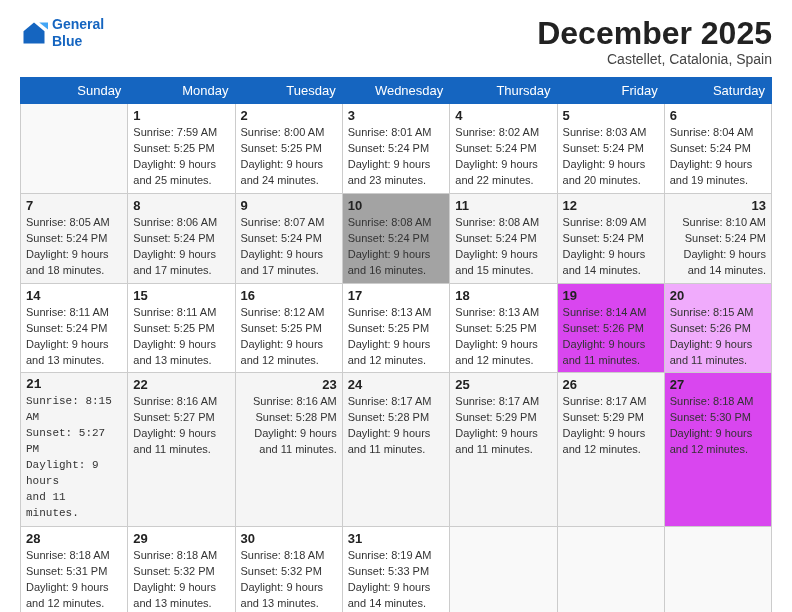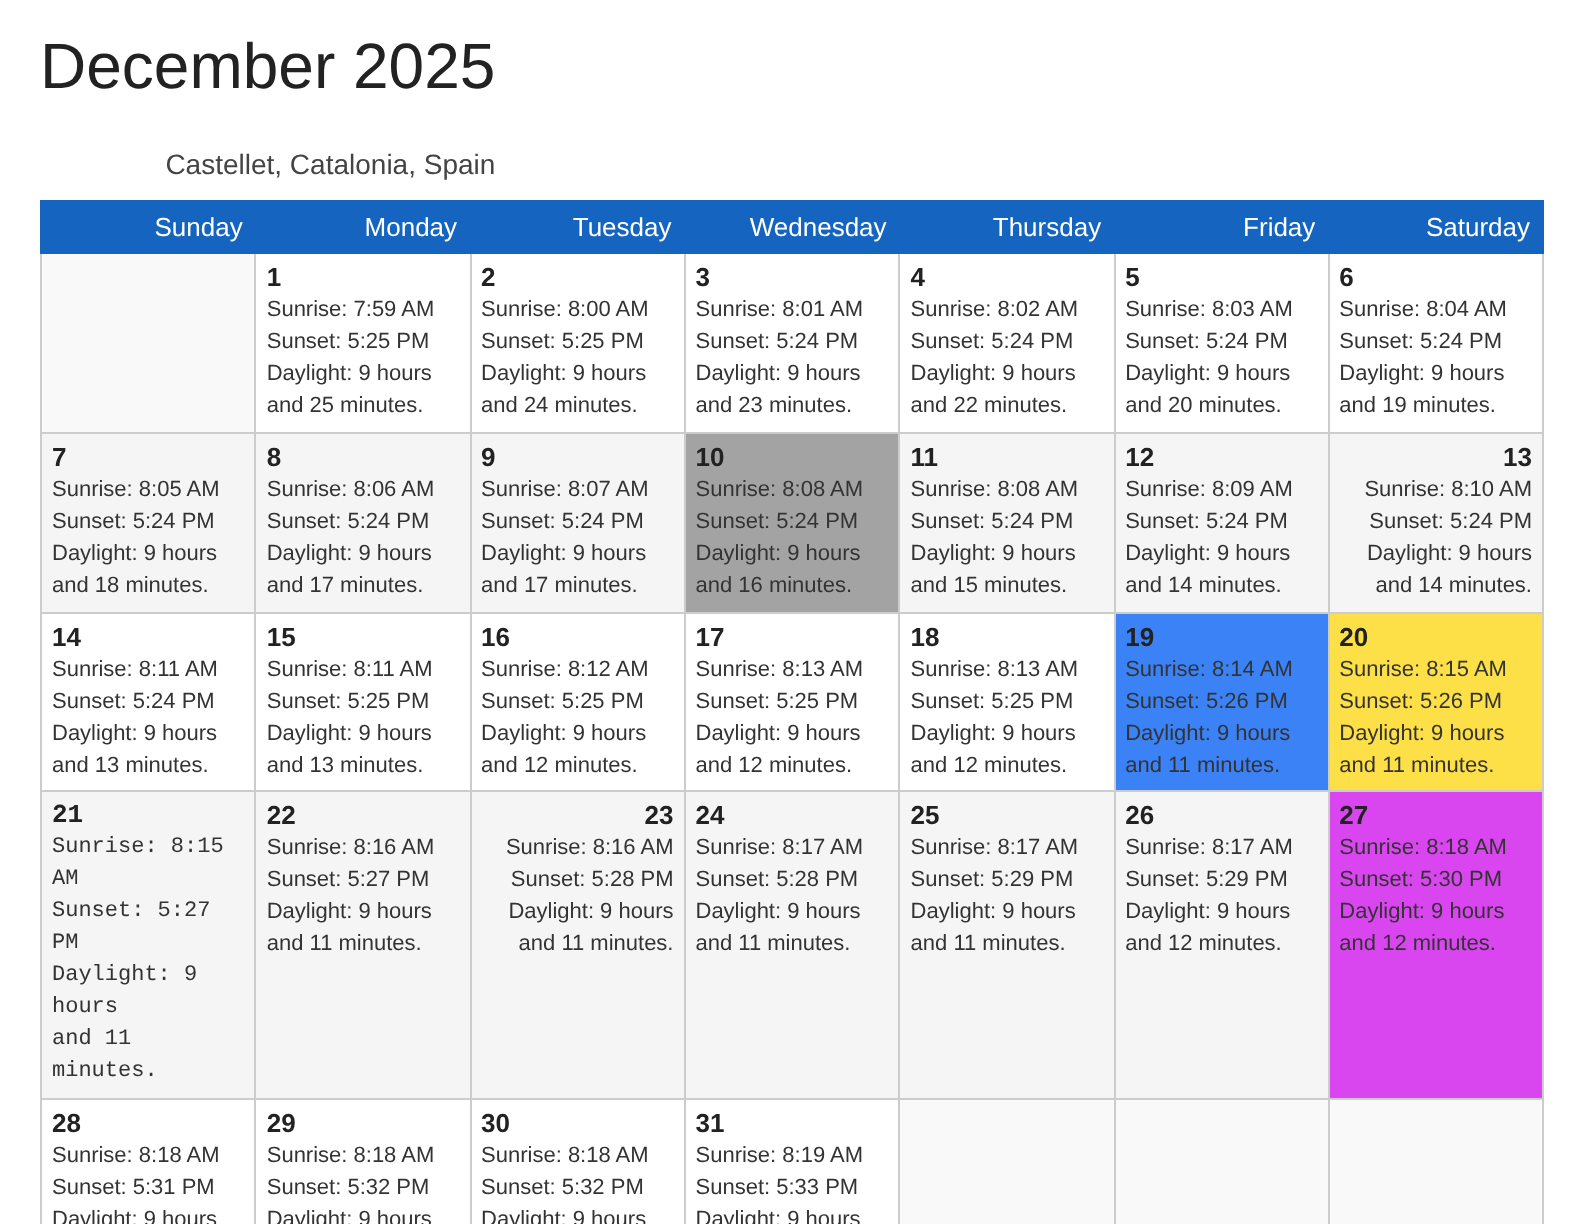--- a/index.html
+++ b/index.html
@@ -36,28 +36,27 @@
     }
     .logo-icon {
       width: 28px;
       height: 28px;
     }
     .title-block {
       text-align: right;
     }
     .month-year {
       font-size: 32px;
-      font-weight: normal;
+      font-weight: bold;
       color: #222;
       line-height: 1.1;
     }
     .location {
       font-size: 14px;
       color: #444;
-      margin-top: 23px;
     }
     .calendar {
       width: 100%;
       border-collapse: collapse;
       border: 1px solid #ccc;
     }
     .calendar th {
       background: #1565c0;
       color: #fff;
       text-align: right;
@@ -98,20 +97,30 @@
     }
     .calendar thead tr th {
       background: #1565c0 !important;
     }
   </style>
 </head>
 <body>
 
 <div class="container">
   <div class="header-row">
+    <div class="logo">
+      <svg class="logo-icon" viewBox="0 0 32 32">
+        <polygon points="16,4 28,14 28,28 4,28 4,14" fill="#1565c0"></polygon>
+        <polygon points="22,4 32,12 32,4" fill="#42a5f5"></polygon>
+      </svg>
+      <div class="logo-text">
+        <div><span>General</span></div>
+        <div><span>Blue</span></div>
+      </div>
+    </div>
     <div class="title-block">
       <div class="month-year">December 2025</div>
       <div class="location">Castellet, Catalonia, Spain</div>
     </div>
   </div>
 
   <table class="calendar">
     <thead>
       <tr>
       <th>Sunday</th>
@@ -195,25 +204,25 @@
             <div class="day-info">Sunrise: 8:12 AM<br>Sunset: 5:25 PM<br>Daylight: 9 hours<br>and 12 minutes.</div>
           </td>
           <td style="background: rgb(255, 255, 255);">
             <span class="day-number">17</span>
             <div class="day-info">Sunrise: 8:13 AM<br>Sunset: 5:25 PM<br>Daylight: 9 hours<br>and 12 minutes.</div>
           </td>
           <td style="background: rgb(255, 255, 255);">
             <span class="day-number">18</span>
             <div class="day-info">Sunrise: 8:13 AM<br>Sunset: 5:25 PM<br>Daylight: 9 hours<br>and 12 minutes.</div>
           </td>
-          <td style="background: #3b82f6;">
+          <td style="background: #d946ef;">
             <span class="day-number">19</span>
             <div class="day-info">Sunrise: 8:14 AM<br>Sunset: 5:26 PM<br>Daylight: 9 hours<br>and 11 minutes.</div>
           </td>
-          <td style="background: #fde047;">
+          <td style="background: #f0abfc;">
             <span class="day-number">20</span>
             <div class="day-info">Sunrise: 8:15 AM<br>Sunset: 5:26 PM<br>Daylight: 9 hours<br>and 11 minutes.</div>
           </td>
         </tr>
         <tr>
           <td style="background: rgb(245, 245, 245); font-family: Liberation Mono, monospace;">
             <span class="day-number">21</span>
             <div class="day-info">Sunrise: 8:15 AM<br>Sunset: 5:27 PM<br>Daylight: 9 hours<br>and 11 minutes.</div>
           </td>
           <td style="background: rgb(245, 245, 245);">

